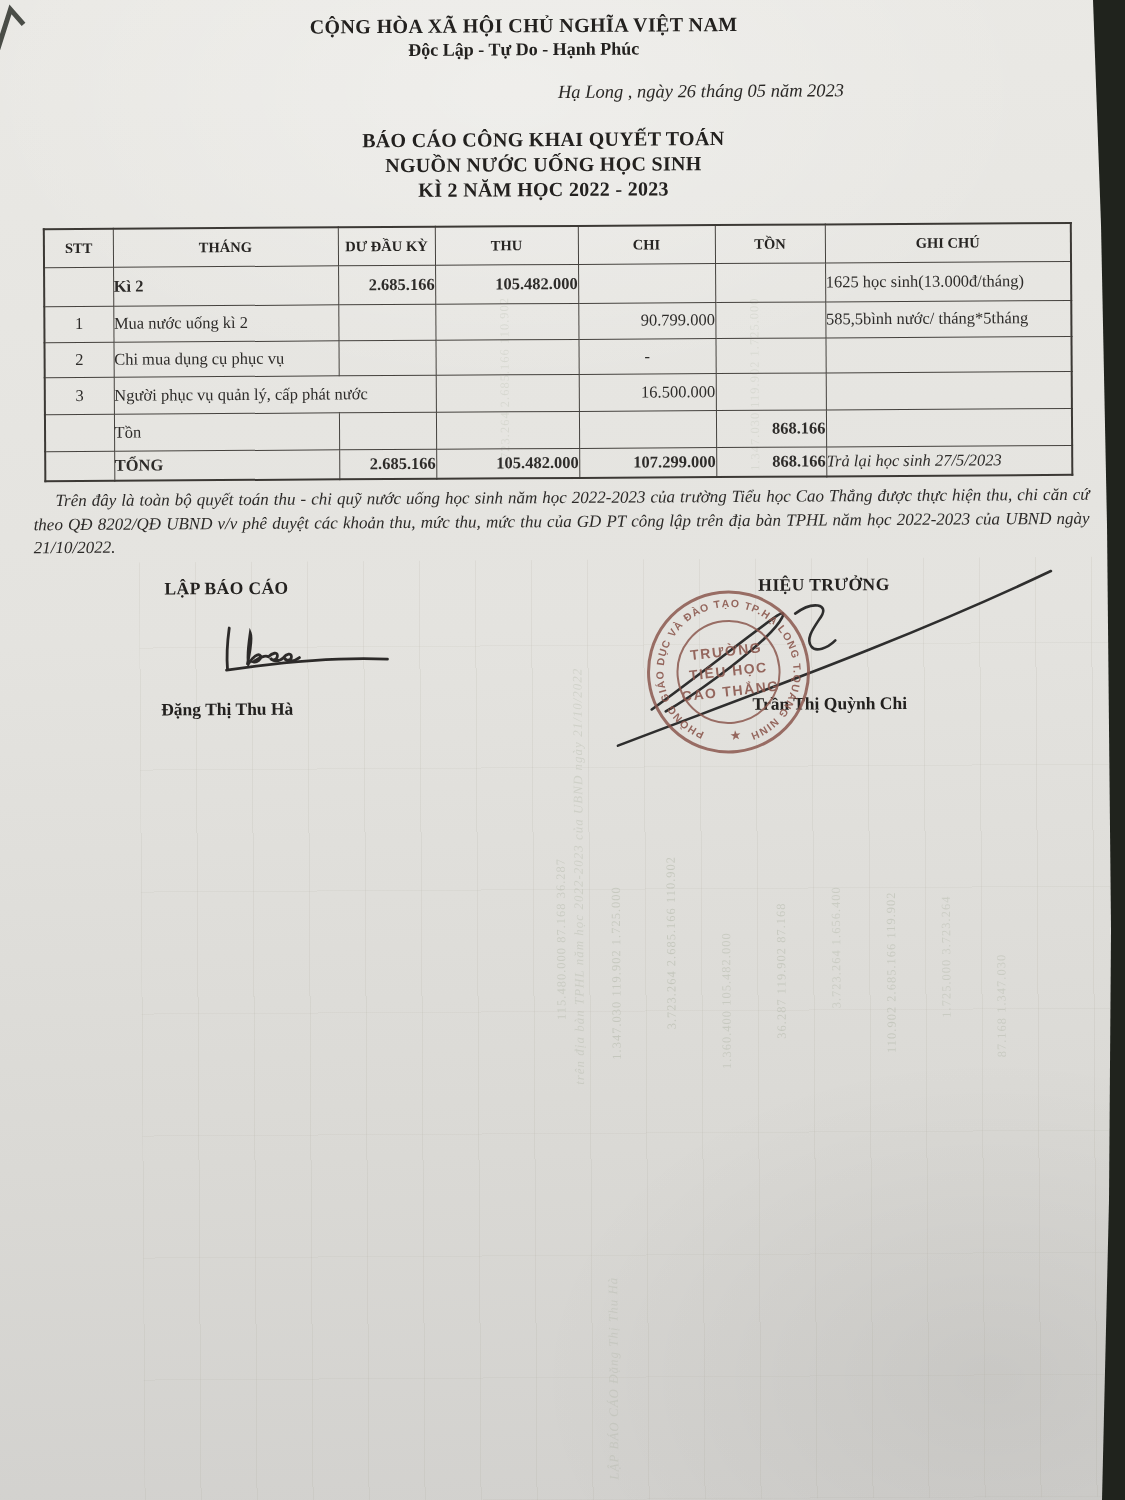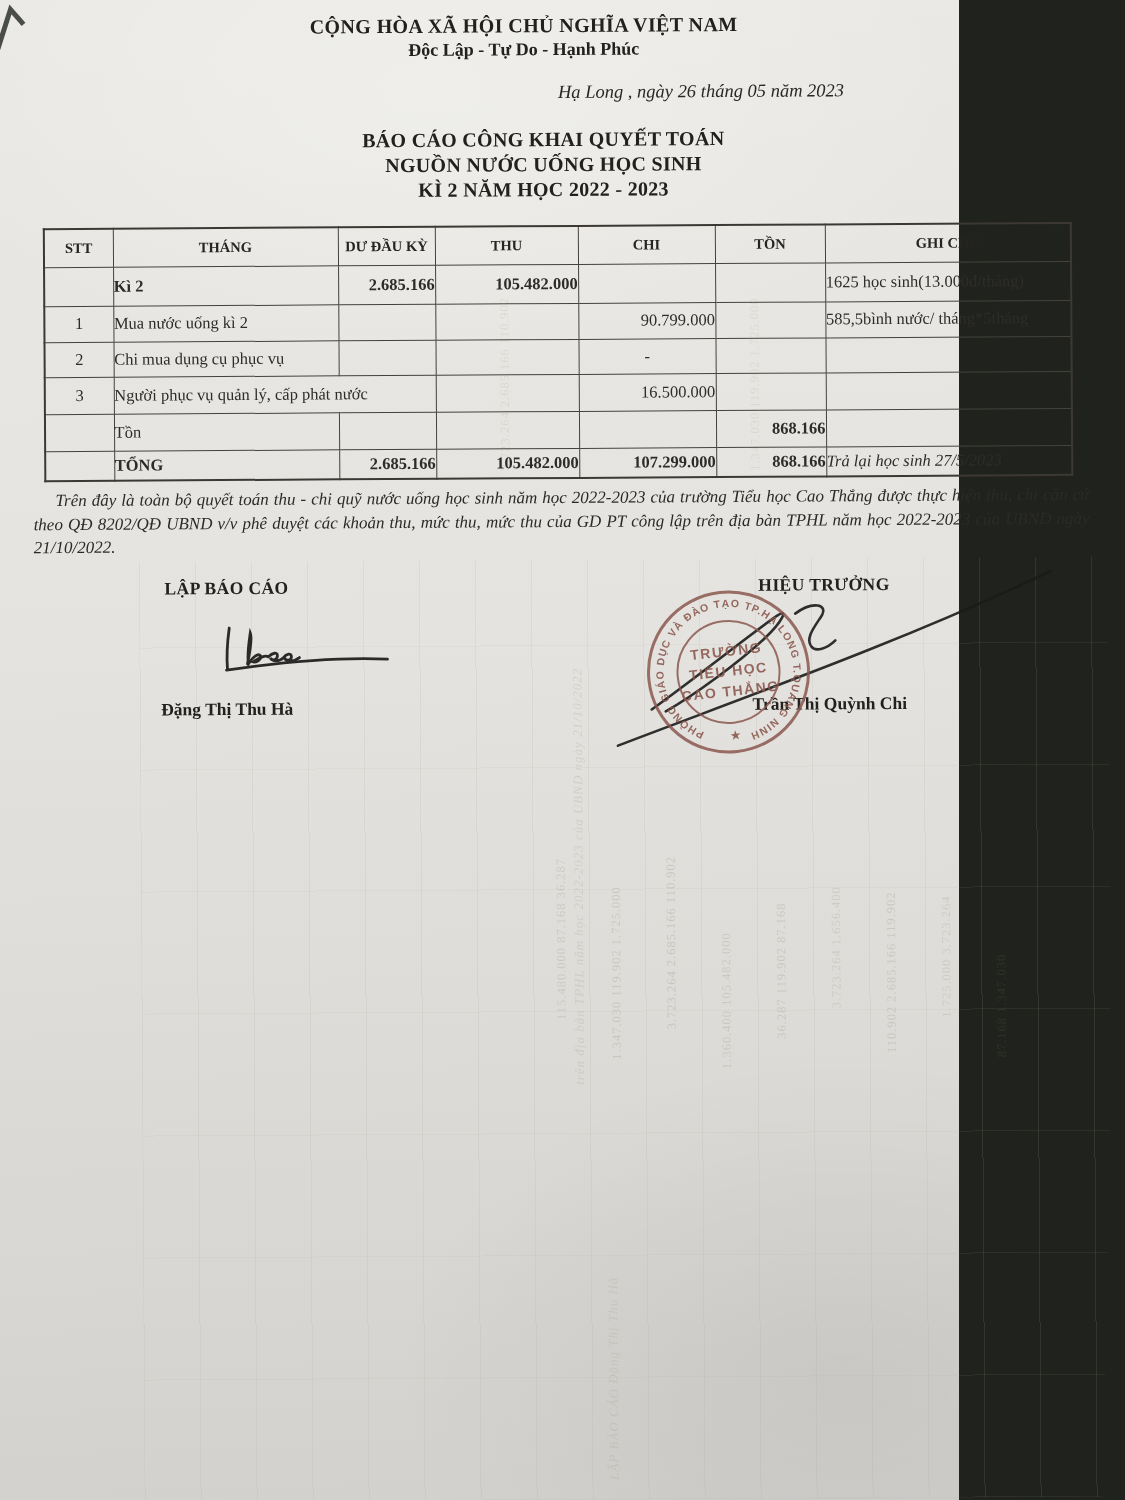--- a/index.html
+++ b/index.html
@@ -3,21 +3,21 @@
 <meta charset="utf-8">
 <style>
   html,body{margin:0;padding:0;}
   body{
     width:1125px;height:1500px;
     background:#20231d;
     overflow:hidden;
     font-family:"Liberation Serif","DejaVu Serif",serif;
   }
   .paper{
-    position:absolute;left:0;top:0;width:959px;height:1500px;
+    position:absolute;left:0;top:0;width:1125px;height:1500px;
     background:
       radial-gradient(900px 500px at 45% 6%, rgba(255,255,255,0.28), transparent 60%),
       radial-gradient(700px 500px at 88% 92%, rgba(0,0,0,0.06), transparent 65%),
       linear-gradient(178deg,#eae9e5 0%,#e4e3df 42%,#dad9d5 76%,#d2d1ce 100%);
     clip-path:polygon(0 0,1093px 0,1101px 15%,1107px 35%,1111px 62%,1109px 80%,1102px 100%,0 100%);
   }
   .doc{position:absolute;left:0;top:0;width:1125px;height:1500px;transform:rotate(-0.35deg);}
   .center-line{position:absolute;left:0;width:1056px;text-align:center;color:#23211f;}
   .national{top:14px;font-size:20px;font-weight:bold;letter-spacing:.4px;}
   .motto{top:39px;font-size:18px;font-weight:bold;}

